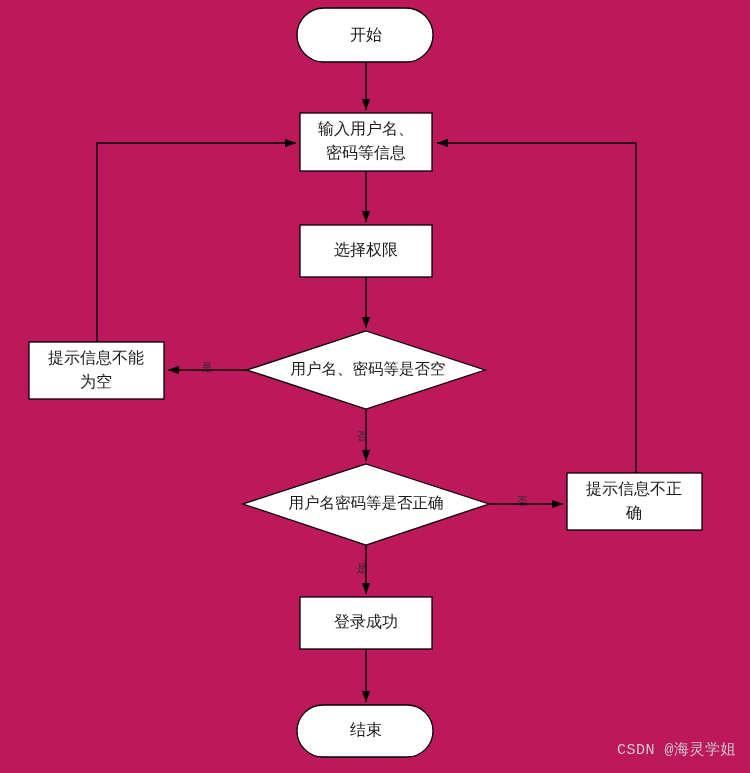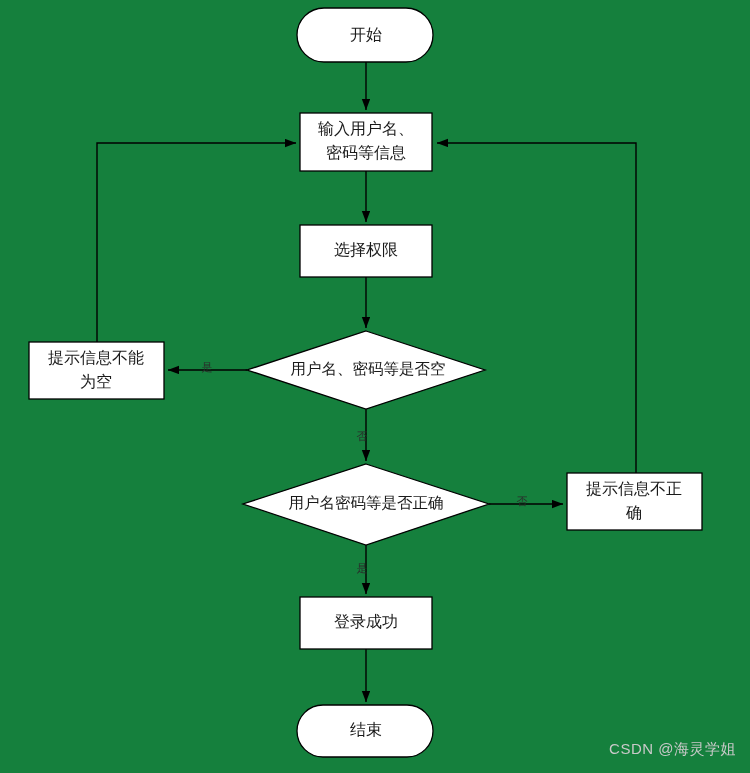--- a/index.html
+++ b/index.html
@@ -7,21 +7,21 @@
     padding: 0;
     background: #ffffff;
   }
   body {
     font-family: "Liberation Sans", "DejaVu Sans", sans-serif;
   }
   #canvas {
     position: relative;
     width: 750px;
     height: 773px;
-    background: #15803d;
+    background: #be185d;
     overflow: hidden;
   }
   #flow-svg {
     position: absolute;
     top: 0;
     left: 0;
     width: 750px;
     height: 773px;
   }
   .node-shape {
@@ -48,21 +48,21 @@
     font-family: "Liberation Sans", "DejaVu Sans", sans-serif;
     font-size: 11px;
     fill: #2b2b2b;
     text-anchor: middle;
     dominant-baseline: middle;
   }
   .watermark {
     position: absolute;
     right: 14px;
     bottom: 14px;
-    font-family: Liberation Sans, sans-serif;
+    font-family: Liberation Mono, monospace;
     font-size: 15px;
     color: #c9c9c9;
     letter-spacing: 0.5px;
     user-select: none;
     white-space: nowrap;
   }
 </style>
 </head>
 <body>
 

